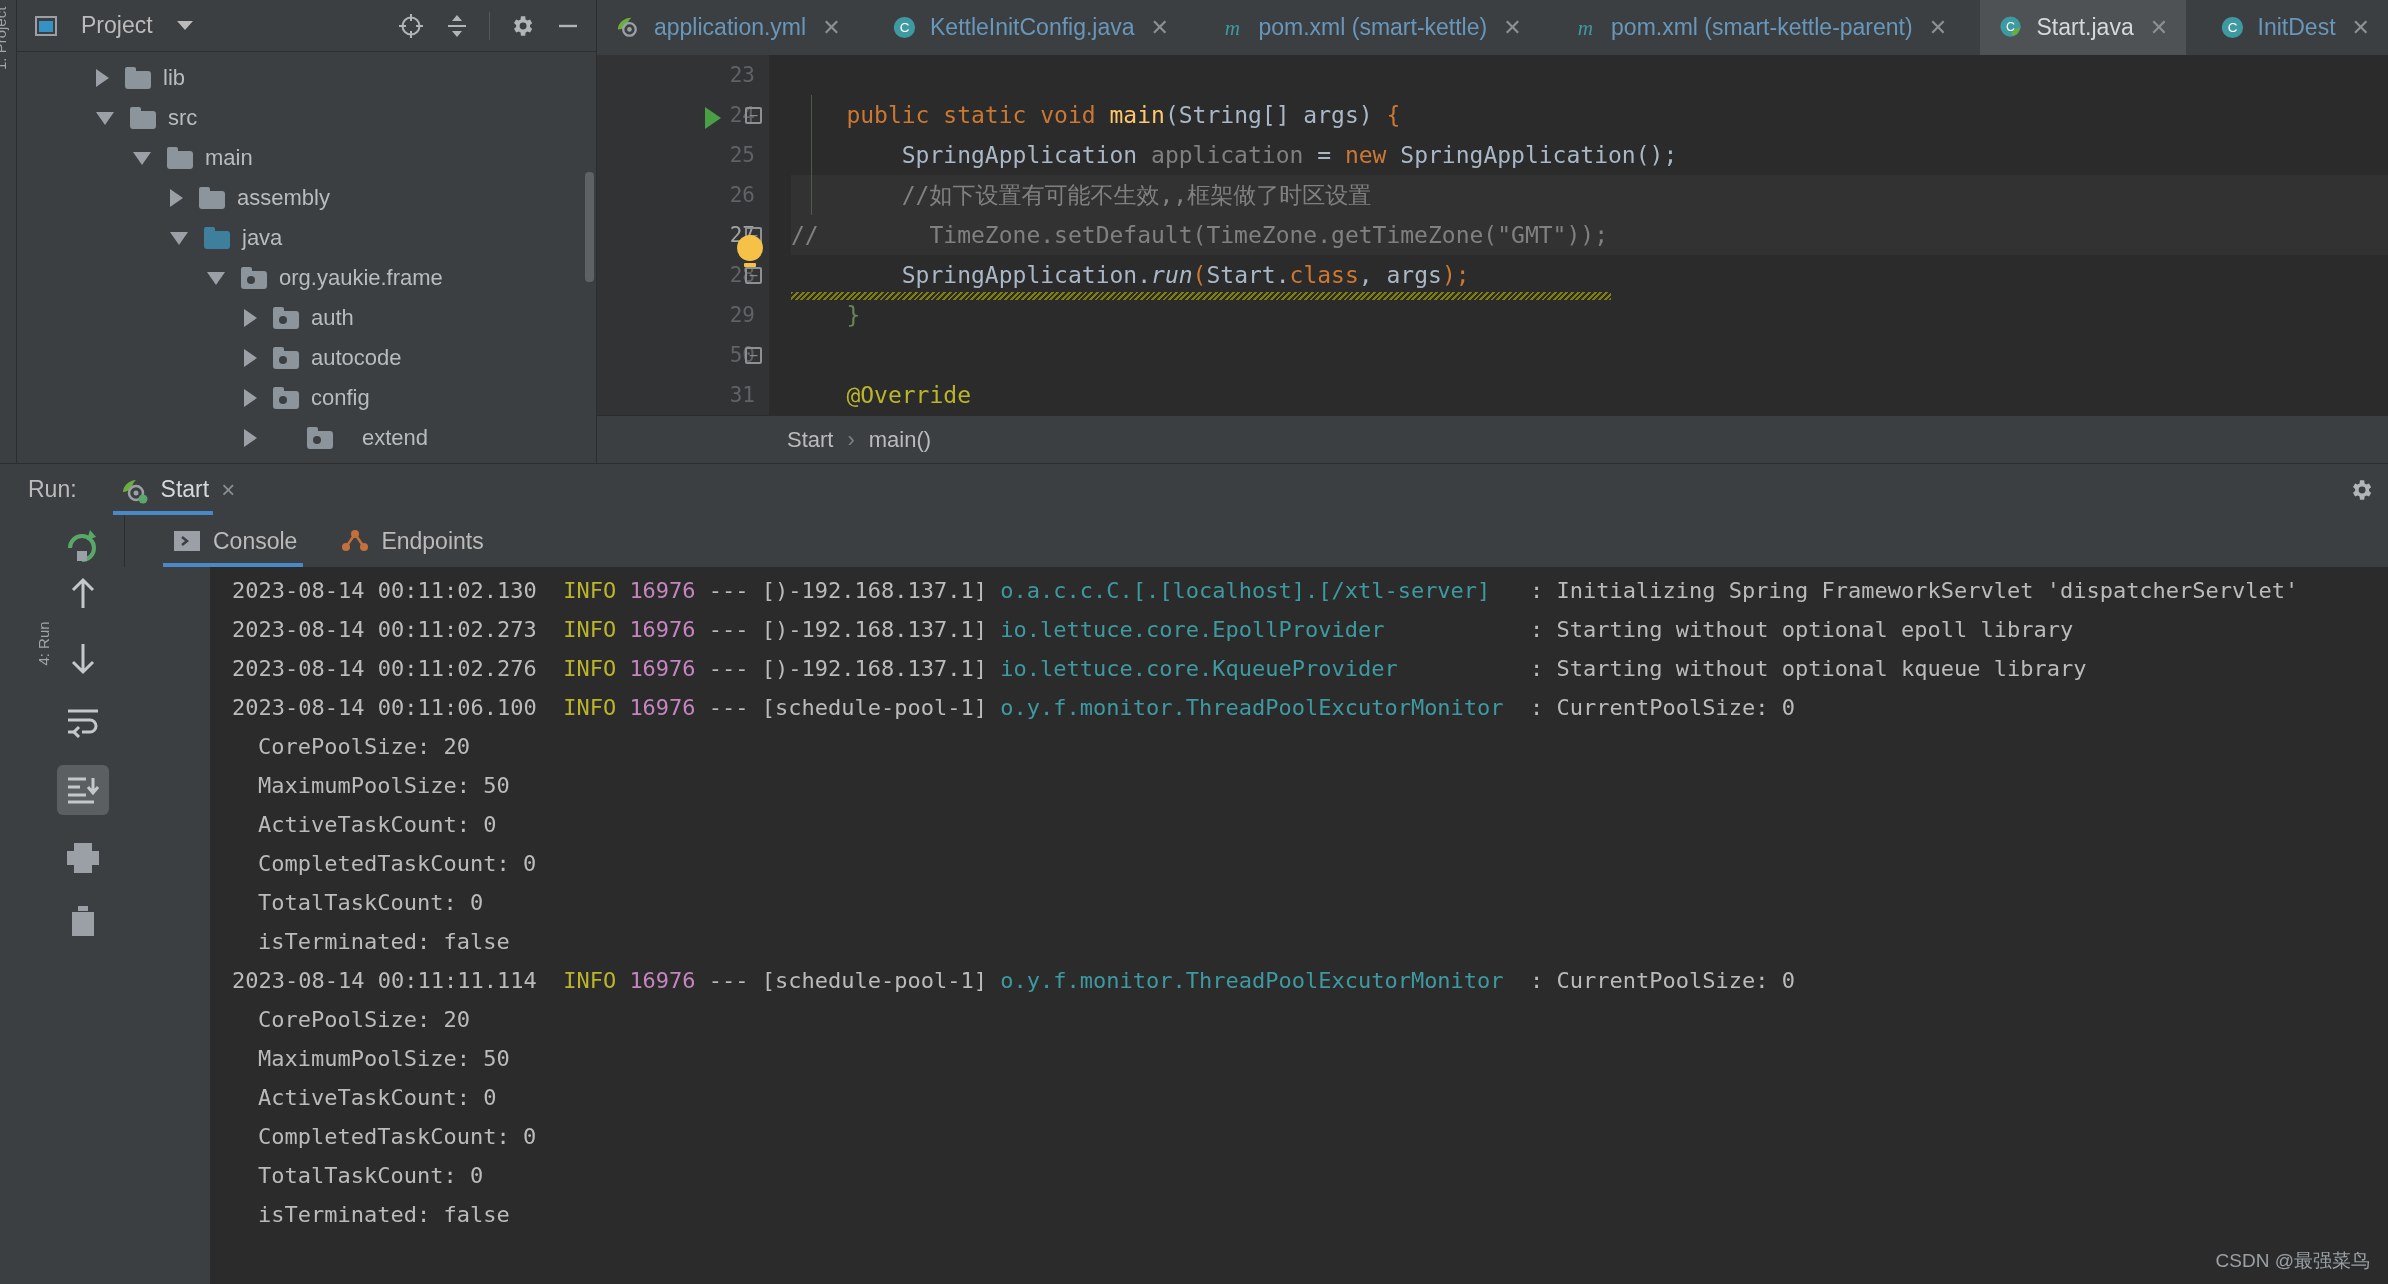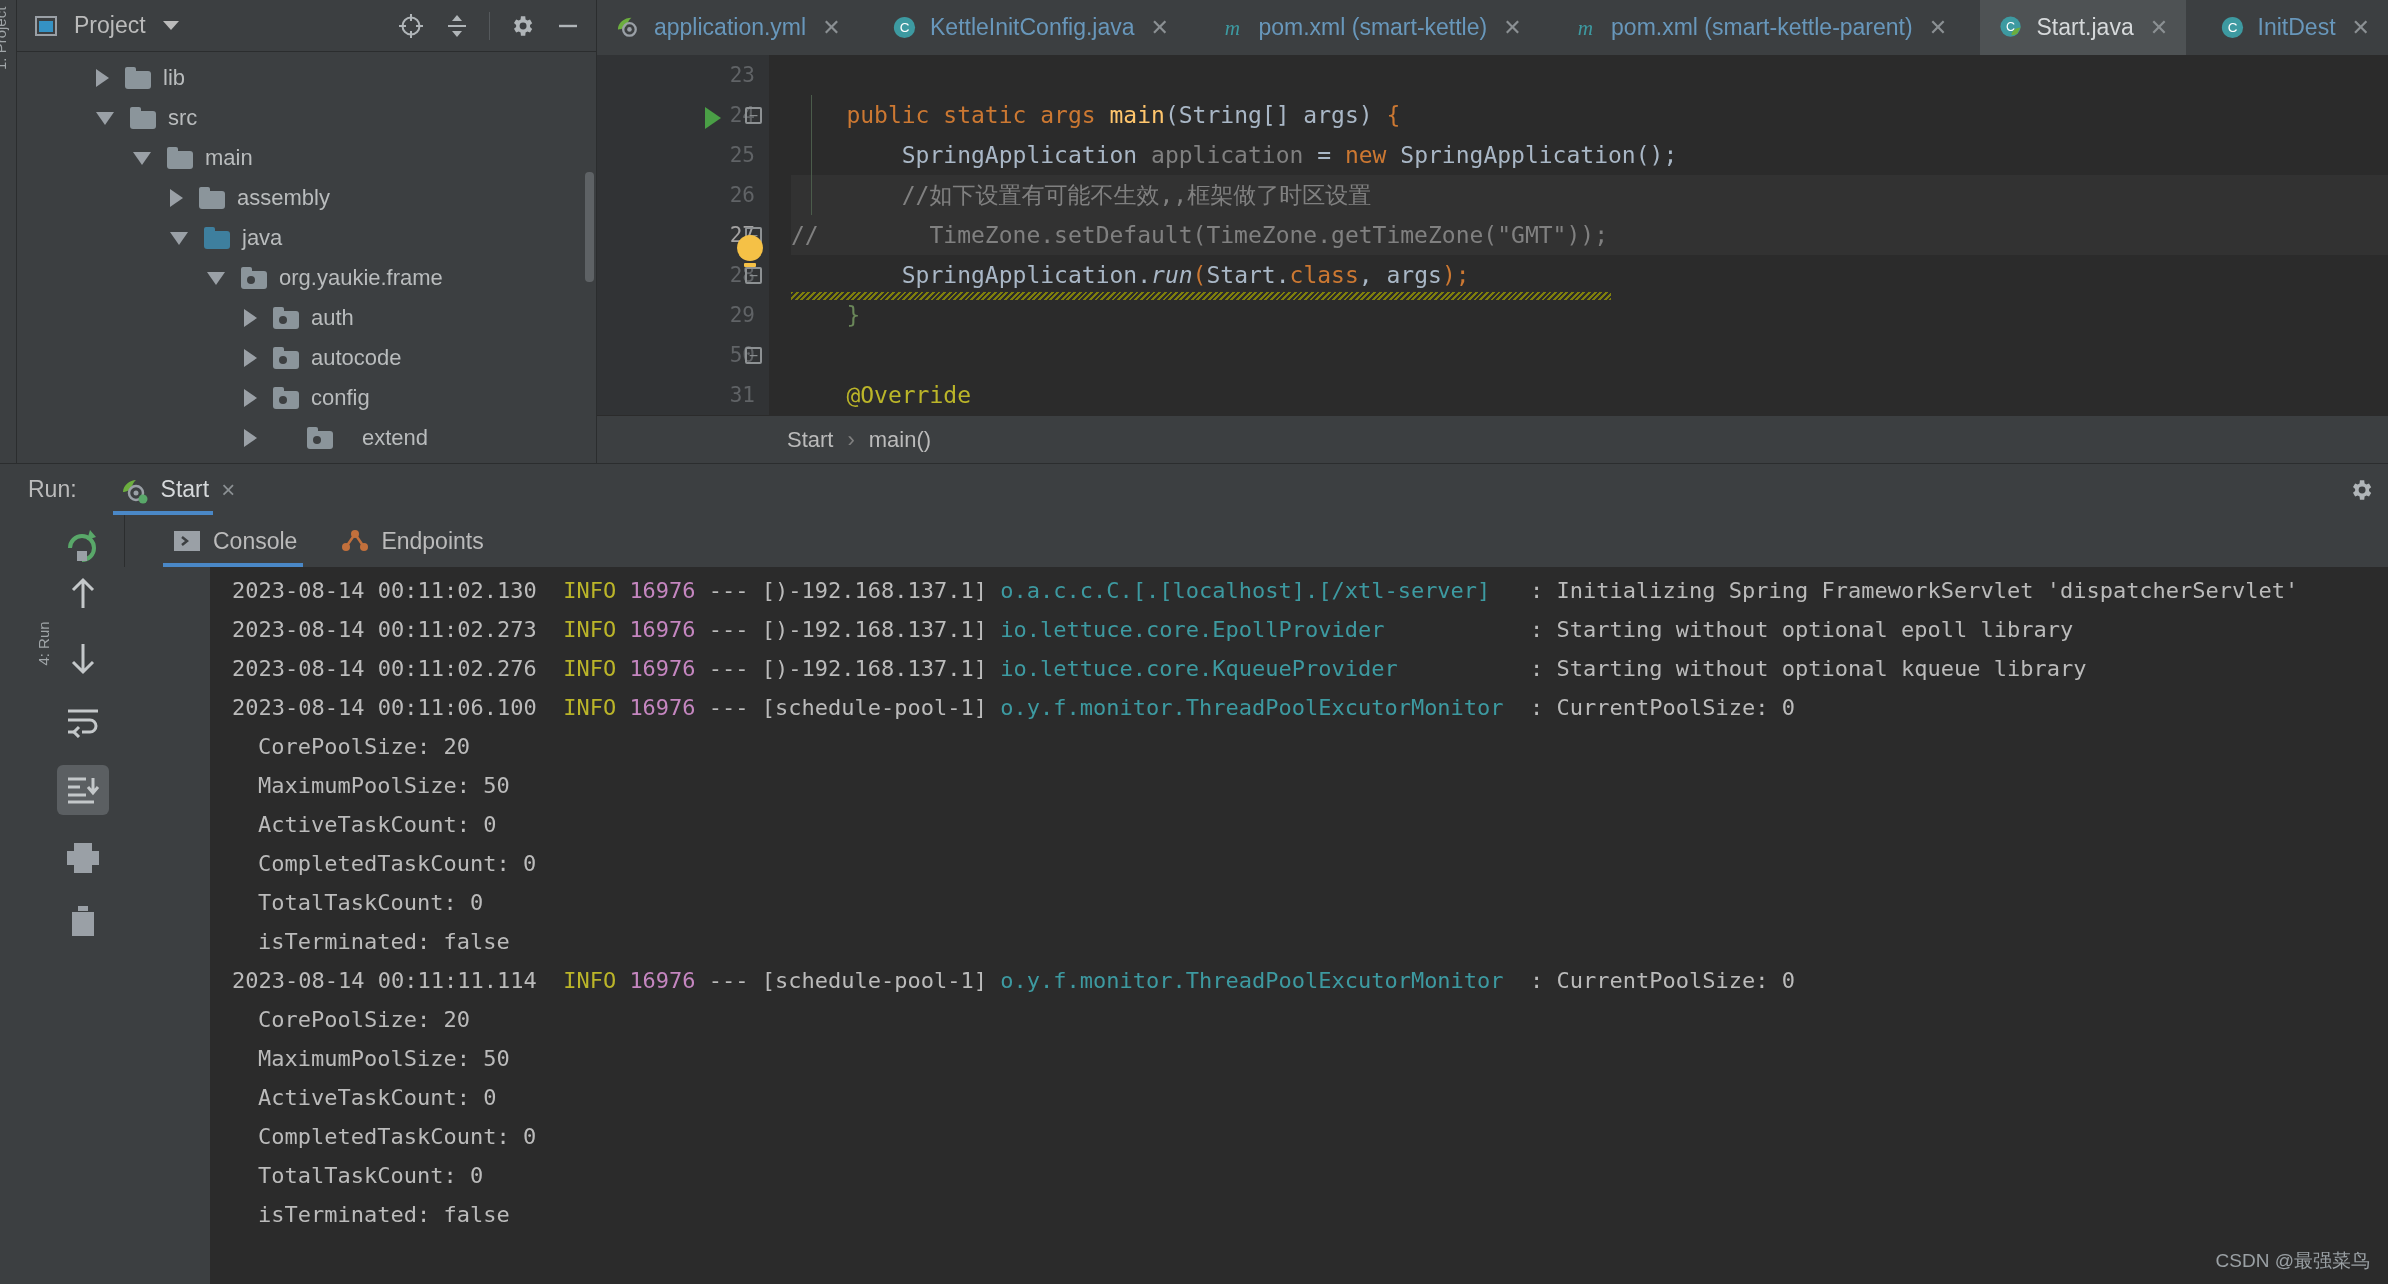--- a/index.html
+++ b/index.html
@@ -33,21 +33,21 @@
   }
 
   .project-panel { width: 580px; flex: none; display: flex; flex-direction: column;
                    background: #3c3f41; border-right: 1px solid #2b2d2e; }
 
   .panel-header {
     height: 52px; display: flex; align-items: center;
     padding: 0 14px 0 18px; background: #3c3f41;
     border-bottom: 1px solid #2b2d2e;
   }
-  .panel-title { display: flex; align-items: center; gap: 17px; justify-content: flex-end; }
+  .panel-title { display: flex; align-items: center; gap: 24px; justify-content: flex-end; }
   .panel-title-text { font-size: 23px; color: #bbbbbb; }
   .sq-icon { width: 22px; height: 20px; border: 2px solid #9aa0a6; background: #3c3f41; position: relative; }
   .sq-icon::after { content:""; position:absolute; left:2px; top:3px; right:2px; bottom:2px; background:#3592c4; }
   .caret-down { width:0;height:0;border-left:8px solid transparent;border-right:8px solid transparent;border-top:9px solid #bbbbbb; }
   .panel-actions { margin-left: auto; display: flex; align-items: center; gap: 18px; }
   .pa-icon { width: 28px; height: 28px; color: #b0b5b8; display:flex; align-items:center; justify-content:center; }
   .vsep { width: 1px; height: 28px; background: #55595c; }
 
   .tree { flex: 1; overflow: hidden; padding-top: 6px; position: relative; }
   .tree-row { display: flex; align-items: center; height: 40px; font-size: 22px; color: #b9bcbd; white-space: nowrap; }
@@ -356,21 +356,21 @@
             <span class="fold open" style="left:148px; top:52px;"></span>
             <span class="fold open" style="left:148px; top:172px;"></span>
             <span class="bulb" style="left:140px; top:180px;"></span>
             <span class="fold open" style="left:148px; top:212px;"></span>
             <span class="fold open" style="left:148px; top:292px;"></span>
           </div>
         </div>
         <div class="code">
           <div class="vline"></div>
           <div class="cline">&nbsp;</div>
-          <div class="cline"><span class="kw">    public static args </span><span class="meth">main</span><span class="ident">(String[] args) </span><span class="kw">{</span></div>
+          <div class="cline"><span class="kw">    public static void </span><span class="meth">main</span><span class="ident">(String[] args) </span><span class="kw">{</span></div>
           <div class="cline"><span class="ident">        SpringApplication </span><span class="com">application</span><span class="ident"> = </span><span class="kw">new </span><span class="ident">SpringApplication();</span></div>
           <div class="cline hl"><span class="com">        //如下设置有可能不生效,,框架做了时区设置</span></div>
           <div class="cline hl" style="position:relative"><span class="com">//        TimeZone.setDefault(TimeZone.getTimeZone("GMT"));</span></div>
           <div class="cline"><span class="ident">        SpringApplication.</span><span class="ident ital">run</span><span class="kw">(</span><span class="ident">Start.</span><span class="kw">class</span><span class="ident">, args</span><span class="kw">);</span></div>
           <div class="cline"><span class="kw" style="color:#6a8759">    }</span></div>
           <div class="cline">&nbsp;</div>
           <div class="cline"><span class="yellow">    @Override</span></div>
           <div class="squiggle" style="top:237px"></div>
         </div>
       </div>

